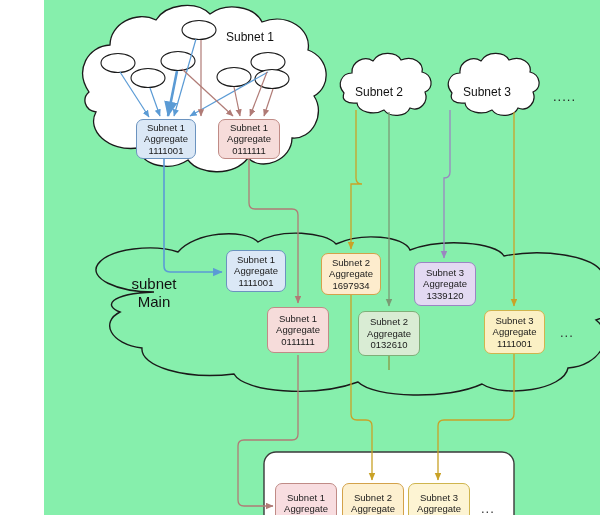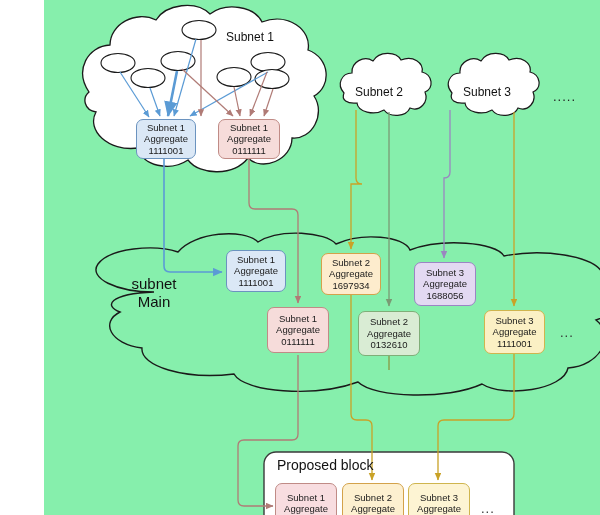--- a/index.html
+++ b/index.html
@@ -155,21 +155,20 @@
 
   <div class="dots5" style="left:509px;top:89px;">.....</div>
 
   <div class="lbl lbl-main" style="left:74px;top:275px;width:72px;">
     <div>subnet</div>
     <div>Main</div>
   </div>
 
   <div class="dots3" style="left:516px;top:325px;">...</div>
 
-  <div class="lbl lbl-pb" style="left:233px;top:457px;">Proposed block</div>
 
   <div class="dots3" style="left:437px;top:501px;">...</div>
 
   <div class="nodebox" style="left:92px;top:119px;width:60px;height:40px;background:#dbe8f6;border-color:#6b93bf;">
     <span>Subnet 1</span>
     <span>Aggregate</span>
     <span>1111001</span>
   </div>
 
   <div class="nodebox" style="left:174px;top:119px;width:62px;height:40px;background:#f6dcda;border-color:#c08b86;">
@@ -198,21 +197,21 @@
 
   <div class="nodebox" style="left:314px;top:311px;width:62px;height:45px;background:#d9ecd4;border-color:#7fae78;">
     <span>Subnet 2</span>
     <span>Aggregate</span>
     <span>0132610</span>
   </div>
 
   <div class="nodebox" style="left:370px;top:262px;width:62px;height:44px;background:#e3d9f2;border-color:#9b84c4;">
     <span>Subnet 3</span>
     <span>Aggregate</span>
-    <span>1688056</span>
+    <span>1339120</span>
   </div>
 
   <div class="nodebox" style="left:440px;top:310px;width:61px;height:44px;background:#fbf0c4;border-color:#cfb54e;">
     <span>Subnet 3</span>
     <span>Aggregate</span>
     <span>1111001</span>
   </div>
 
   <div class="nodebox" style="left:231px;top:483px;width:62px;height:40px;background:#f8dde0;border-color:#c08b86;">
     <span>Subnet 1</span>

